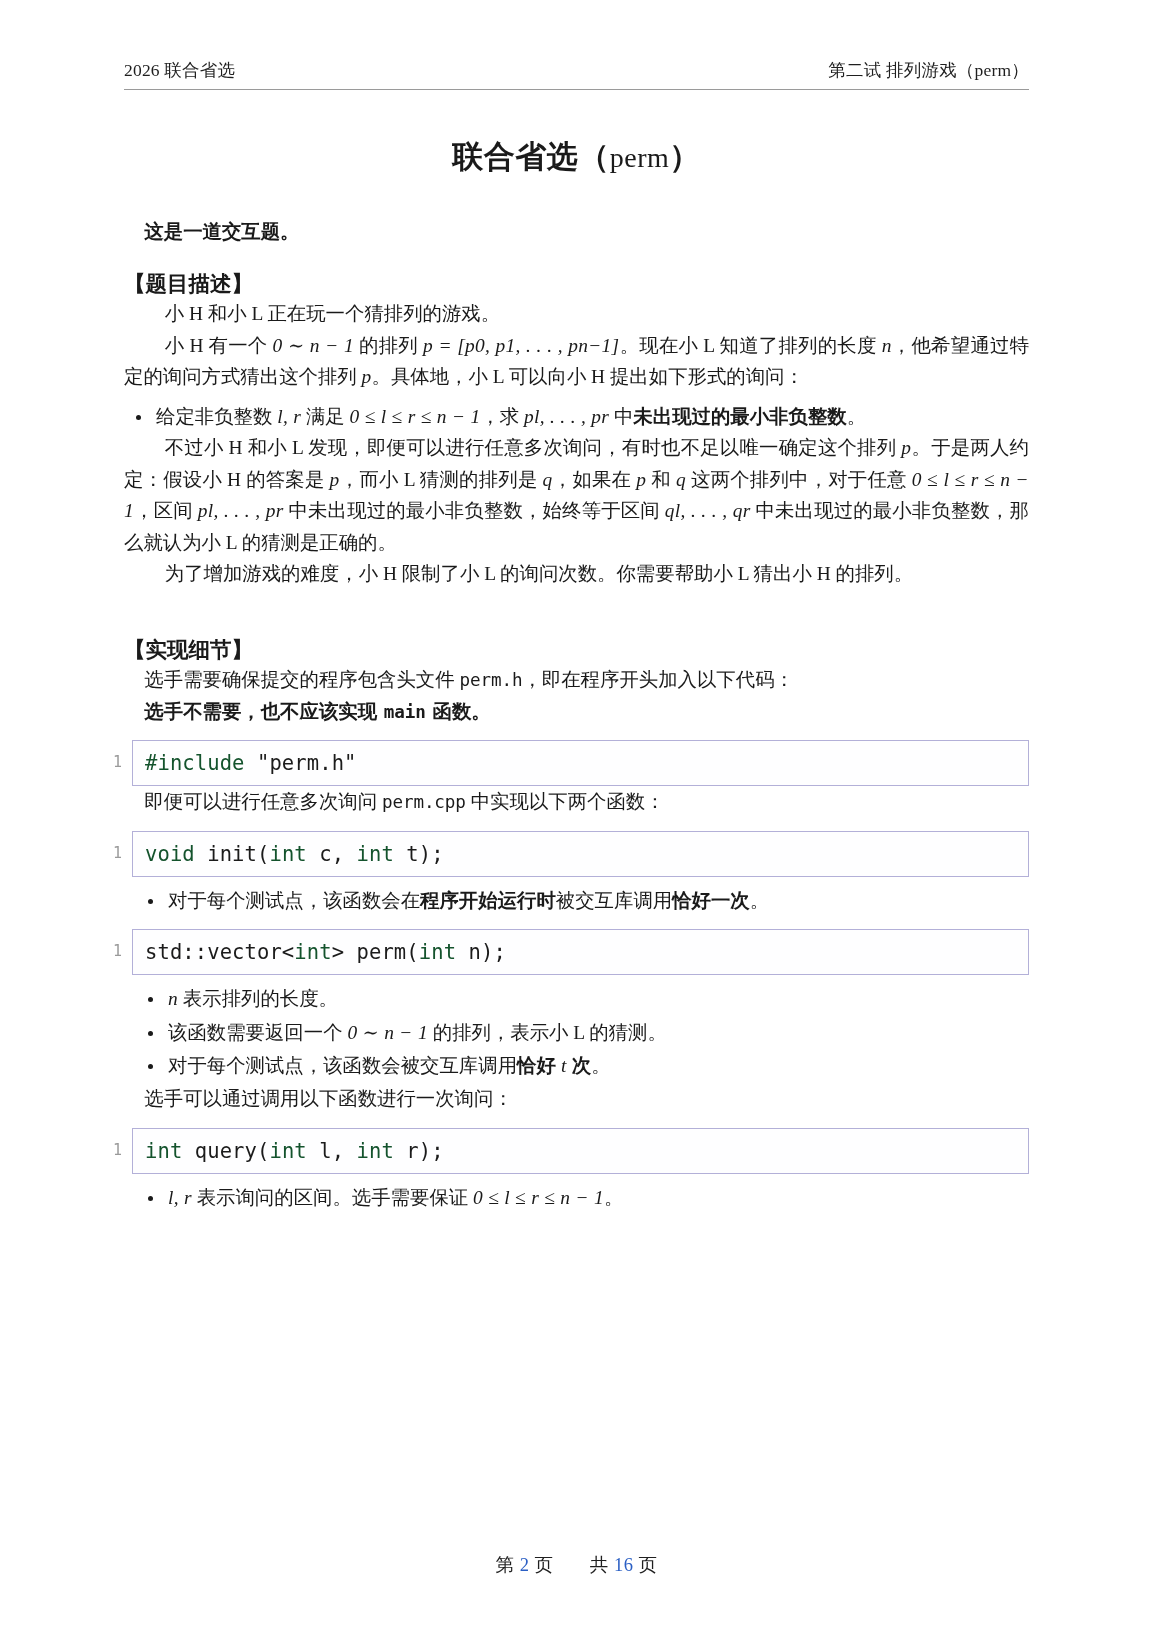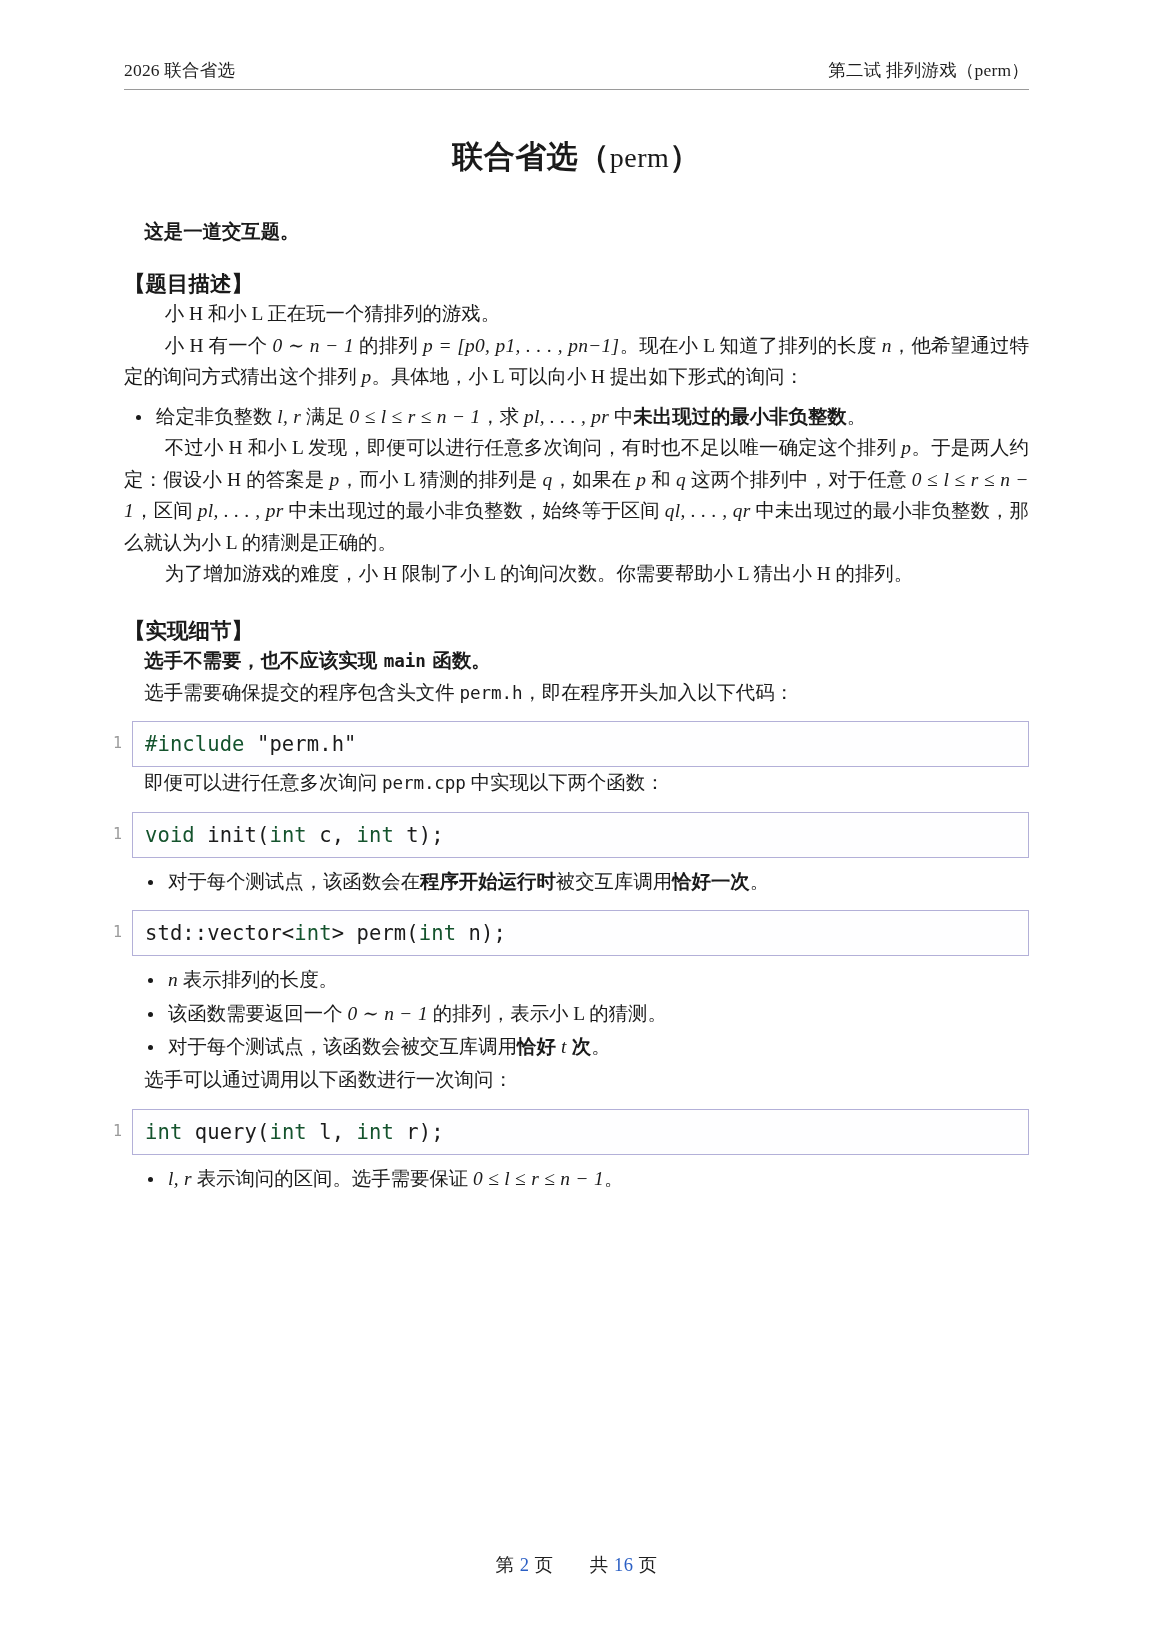--- a/index.html
+++ b/index.html
@@ -74,21 +74,21 @@
   .blk { margin-top: 13px; }
 
   
   h2.sec {
     font-family: "DejaVu Sans", "Liberation Sans", sans-serif;
     font-weight: 700;
     font-size: 21.5px;
     margin: 22px 0 0 0;
     letter-spacing: 0;
   }
-  h2.sec.sec-gap { margin-top: 27px; }
+  h2.sec.sec-gap { margin-top: 46px; }
 
   
   .m {
     font-family: "Liberation Serif", "DejaVu Serif", serif;
     font-style: italic;
     font-size: 19.4px;
     letter-spacing: .3px;
   }
   .mono {
     font-family: "DejaVu Sans Mono", "Liberation Mono", monospace;
@@ -208,23 +208,23 @@
     <ul class="blist">
       <li><span>给定非负整数 </span><span class="m">l, r</span><span> 满足 </span><span class="m">0 ≤ l ≤ r ≤ n − 1</span><span>，求 </span><span class="m">pl, . . . , pr</span><span> 中</span><span class="em-dot">未出现过的最小非负整数</span><span>。</span></li>
     </ul>
 
     <p class="para indent blk"><span>不过小 H 和小 L 发现，即便可以进行任意多次询问，有时也不足以唯一确定这个排列 </span><span class="m">p</span><span>。于是两人约定：假设小 H 的答案是 </span><span class="m">p</span><span>，而小 L 猜测的排列是 </span><span class="m">q</span><span>，如果在 </span><span class="m">p</span><span> 和 </span><span class="m">q</span><span> 这两个排列中，对于任意 </span><span class="m">0 ≤ l ≤ r ≤ n − 1</span><span>，区间 </span><span class="m">pl, . . . , pr</span><span> 中未出现过的最小非负整数，始终等于区间 </span><span class="m">ql, . . . , qr</span><span> 中未出现过的最小非负整数，那么就认为小 L 的猜测是正确的。</span></p>
 
     <p class="para indent blk">为了增加游戏的难度，小 H 限制了小 L 的询问次数。你需要帮助小 L 猜出小 H 的排列。</p>
 
     <h2 class="sec sec-gap">【实现细节】</h2>
 
+    <p class="para indent1"><span>选手需要确保提交的程序包含头文件 </span><span class="mono">perm.h</span><span>，即在程序开头加入以下代码：</span></p>
+
     <p class="para indent1 blk"><span class="em-dot"><span>选手不需要，也不应该实现 </span><span class="mono">main</span><span> 函数。</span></span></p>
-
-    <p class="para indent1"><span>选手需要确保提交的程序包含头文件 </span><span class="mono">perm.h</span><span>，即在程序开头加入以下代码：</span></p>
 
     <div class="codeblock">
       <div class="code-gutter">1</div>
       <div class="code-body"><span class="kw">#include</span><span class="pl"> "perm.h"</span></div>
     </div>
 
     <p class="para indent1 blk"><span>即便可以进行任意多次询问 </span><span class="mono">perm.cpp</span><span> 中实现以下两个函数：</span></p>
 
     <div class="codeblock">
       <div class="code-gutter">1</div>

